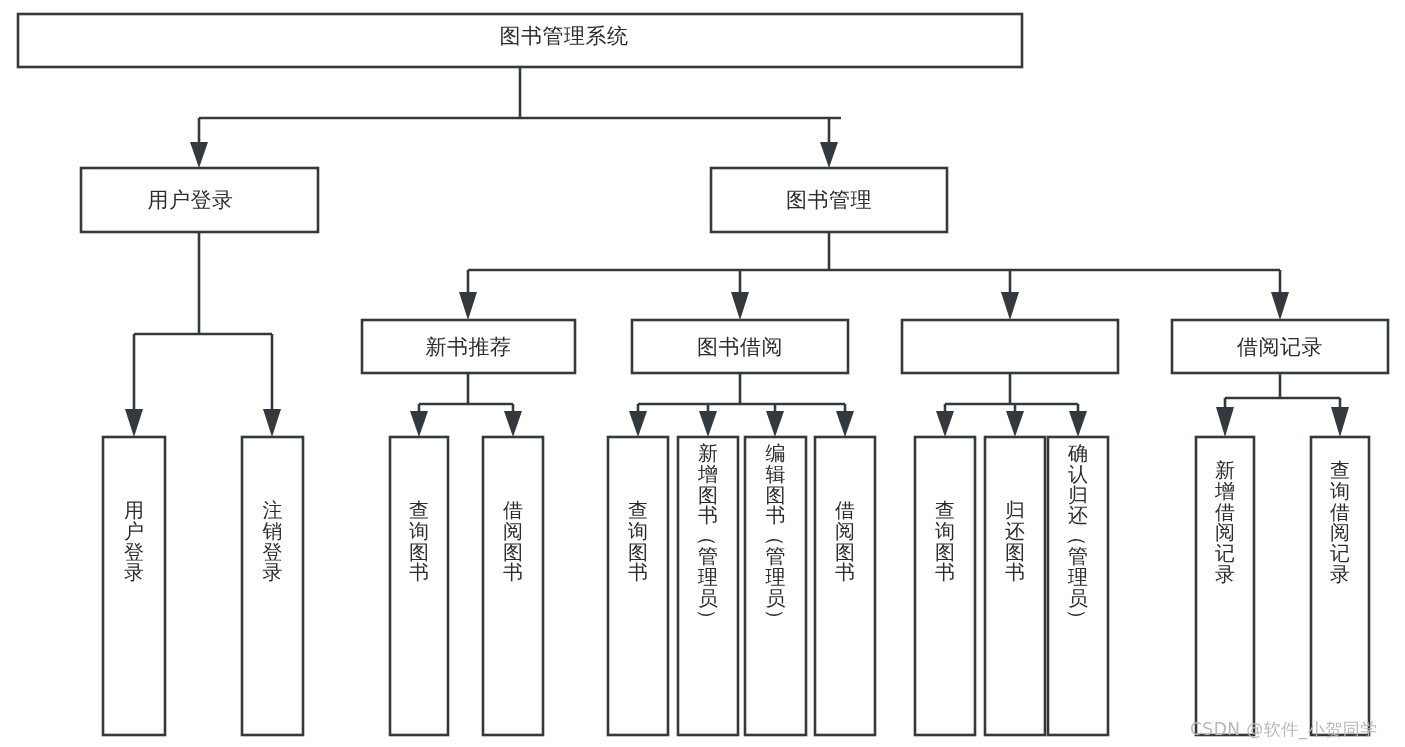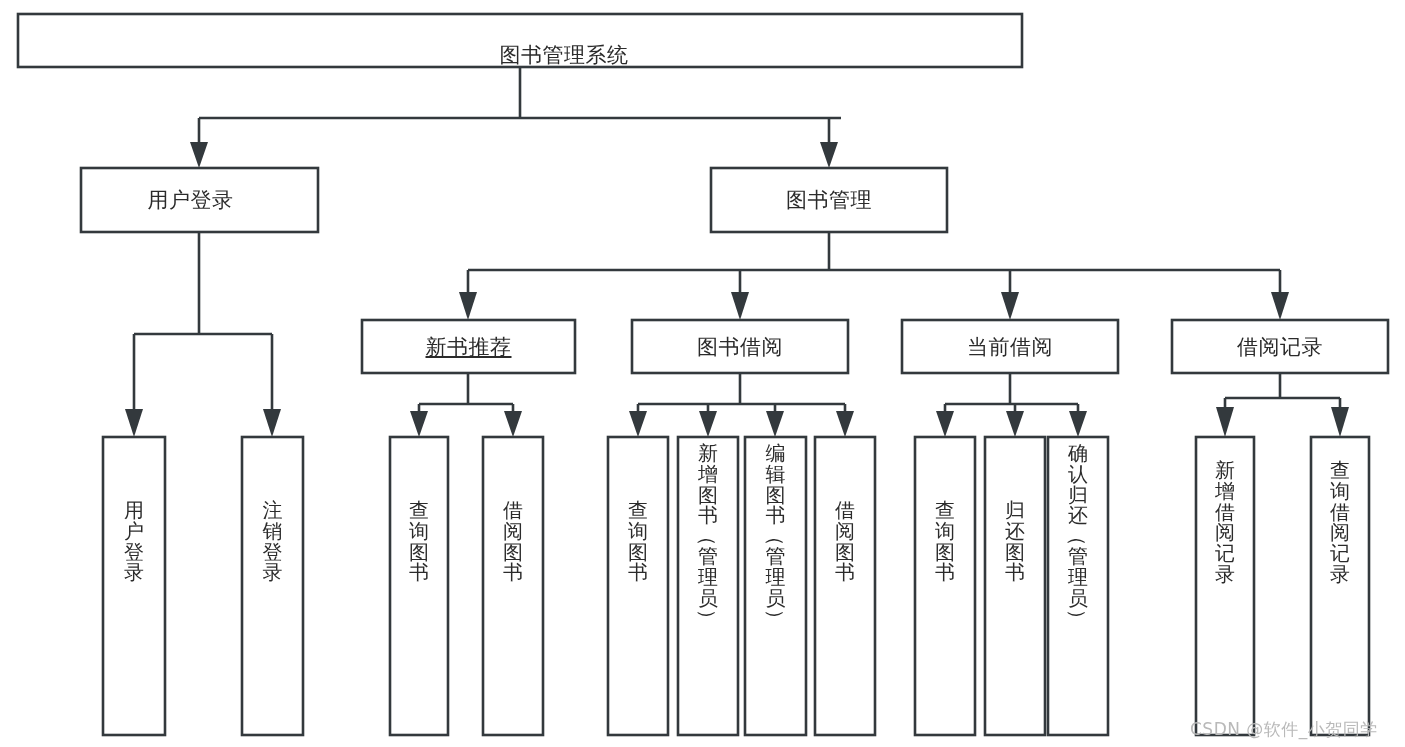--- a/index.html
+++ b/index.html
@@ -176,28 +176,27 @@
     <rect class="node-box" x="815" y="437" width="60" height="298"></rect>
 
     <rect class="node-box" x="915" y="437" width="60" height="298"></rect>
     <rect class="node-box" x="985" y="437" width="60" height="298"></rect>
     <rect class="node-box" x="1048" y="437" width="60" height="298"></rect>
 
     <rect class="node-box" x="1196" y="437" width="58" height="298"></rect>
     <rect class="node-box" x="1311" y="437" width="58" height="298"></rect>
   </svg>
 
-  <div class="node-label-h" style="left:18px; top:28px; width:1092px; height:53px;">图书管理系统</div>
+  <div class="node-label-h" style="left:18px; top:9px; width:1092px; height:53px;">图书管理系统</div>
 
   <div class="node-label-h" style="left:81px; top:168px; width:219px; height:64px;">用户登录</div>
   <div class="node-label-h" style="left:711px; top:168px; width:236px; height:64px;font-family:Liberation Serif, serif;">图书管理</div>
 
-  <div class="node-label-h" style="left:362px; top:320px; width:213px; height:53px;text-decoration:underline;">新书推荐</div>
+  <div class="node-label-h" style="left:362px; top:320px; width:213px; height:53px;">新书推荐</div>
   <div class="node-label-h" style="left:632px; top:320px; width:216px; height:53px;">图书借阅</div>
-  <div class="node-label-h" style="left:902px; top:320px; width:216px; height:53px;">当前借阅</div>
   <div class="node-label-h" style="left:1172px; top:320px; width:216px; height:53px;">借阅记录</div>
 
   <div class="node-label-v" style="left:103px; top:500px; width:62px;">
       <span>用</span>
       <span>户</span>
       <span>登</span>
       <span>录</span>
     </div>
   <div class="node-label-v" style="left:242px; top:500px; width:61px;">
       <span>注</span>

